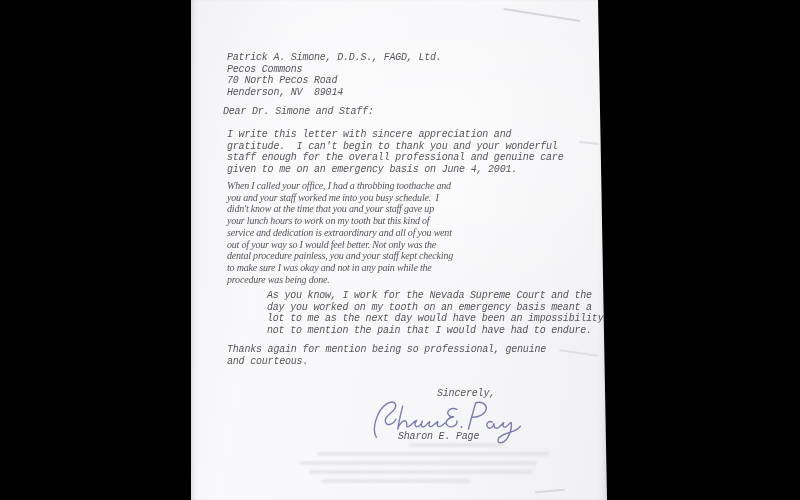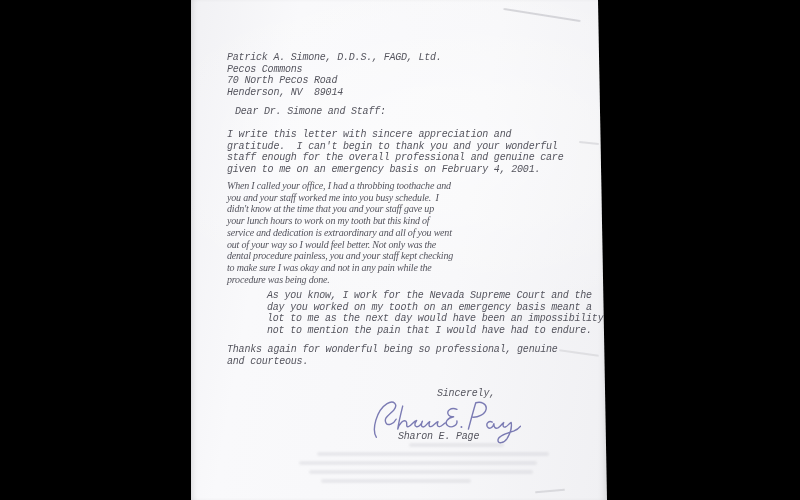--- a/index.html
+++ b/index.html
@@ -34,21 +34,21 @@
     color: #4a4a54;
     font-size: 10px;
     line-height: 11.7px;
     font-style: italic;
     letter-spacing: -0.2px;
     white-space: pre-wrap;
     width: 380px;
     opacity: 0.94;
   }
   .address      { left: 36px;  top: 52px;  }
-  .salutation   { left: 44px;  top: 106px; }
+  .salutation   { left: 32px;  top: 106px; }
   .para-1       { left: 36px;  top: 129px; }
   .para-2       { left: 36px;  top: 180px; font-family: Liberation Serif, serif; }
   .para-3       { left: 36px;  top: 290px; margin-left: 40px; }
   .para-4       { left: 36px;  top: 344px; }
   .closing      { left: 206px; top: 388px; width: 120px; margin-left: 40px; }
   .typed-name   { left: 207px; top: 431px; width: 140px; }
   .signature-svg {
     position: absolute;
     left: 178px;
     top: 397px;
@@ -101,35 +101,35 @@
     <div class="txt address">Patrick A. Simone, D.D.S., FAGD, Ltd.
 Pecos Commons
 70 North Pecos Road
 Henderson, NV  89014</div>
 
     <div class="txt salutation">Dear Dr. Simone and Staff:</div>
 
     <div class="txt para-1">I write this letter with sincere appreciation and
 gratitude.  I can't begin to thank you and your wonderful
 staff enough for the overall professional and genuine care
-given to me on an emergency basis on February 4, 2001.</div>
+given to me on an emergency basis on June 4, 2001.</div>
     <div class="txt para-2">When I called your office, I had a throbbing toothache and
 you and your staff worked me into you busy schedule.  I
 didn't know at the time that you and your staff gave up
 your lunch hours to work on my tooth but this kind of
 service and dedication is extraordinary and all of you went
 out of your way so I would feel better. Not only was the
 dental procedure painless, you and your staff kept checking
 to make sure I was okay and not in any pain while the
 procedure was being done.</div>
     <div class="txt para-3">As you know, I work for the Nevada Supreme Court and the
 day you worked on my tooth on an emergency basis meant a
 lot to me as the next day would have been an impossibility
 not to mention the pain that I would have had to endure.</div>
-    <div class="txt para-4">Thanks again for wonderful being so professional, genuine
+    <div class="txt para-4">Thanks again for mention being so professional, genuine
 and courteous.</div>
 
     <div class="txt closing">Sincerely,</div>
 
     <div class="txt typed-name">Sharon E. Page</div>
 
     <svg class="signature-svg" viewBox="0 0 185 62" role="img" aria-label="Sharon E. Page">
       <g fill="none" stroke-width="1.7" stroke-linecap="round" stroke-linejoin="round">
         <path d="M9,49 C3,40 9,16 22,8 C30,3 36,9 30,16 C24,22 17,26 21,32 C23,35 30,33 33,27" stroke="#6a6aaa"></path>
         <path d="M41,11 C39,19 36,31 35,39 C37,32 42,27 45,29.5 C47.5,31.5 44,37 48,36 C52,35 54,29 58,28.5 C56,31 54.5,35 57.5,36 C60.5,37 64,33 65,29.5 C63.5,33 63,36.5 66,36.5 C69,36.5 71,31 74,30 C72.5,33 72.5,36.5 75.5,36 C78.5,35.5 81,31 84,30 C82.5,33.5 83,36.5 86,36 C89,35.5 91,32 93,31.5" stroke="#6a6aaa"></path>

